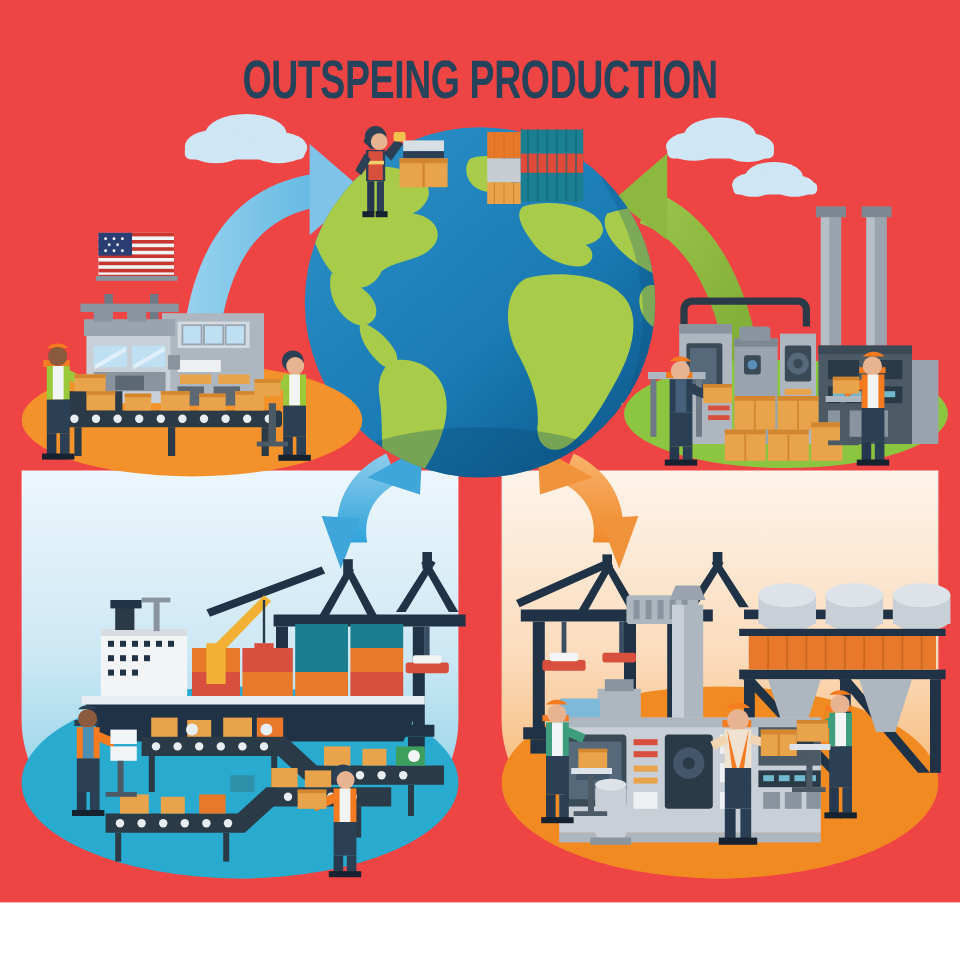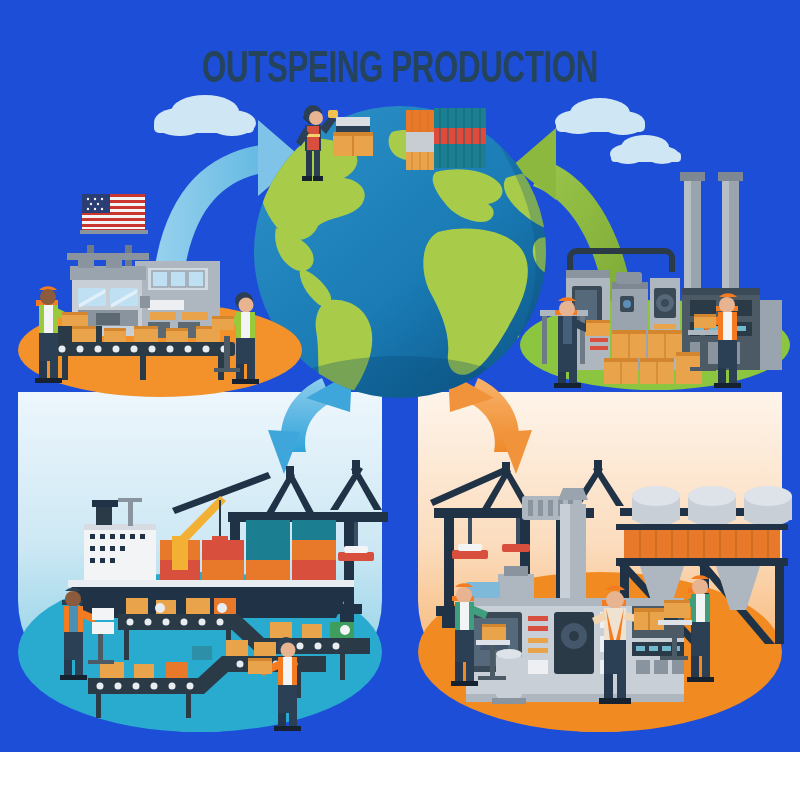--- a/index.html
+++ b/index.html
@@ -1,17 +1,17 @@
 <!DOCTYPE html>
 <html><head>
 <meta charset="utf-8">
 <style>
   html,body{margin:0;padding:0;background:#fff;}
   body{width:800px;height:800px;overflow:hidden;font-family:"Liberation Sans",sans-serif;}
-  #stage{position:relative;width:800px;height:752px;background:#1d4ed8;}
+  #stage{position:relative;width:800px;height:752px;background:#ef4444;}
   #stage svg{position:absolute;top:0;left:0;}
   .title-text{
     font-family:"Liberation Sans",sans-serif;
     font-weight:bold;
     font-size:45px;
     letter-spacing:-0.5px;
     fill:#25435A;
   }
 </style>
 </head>

